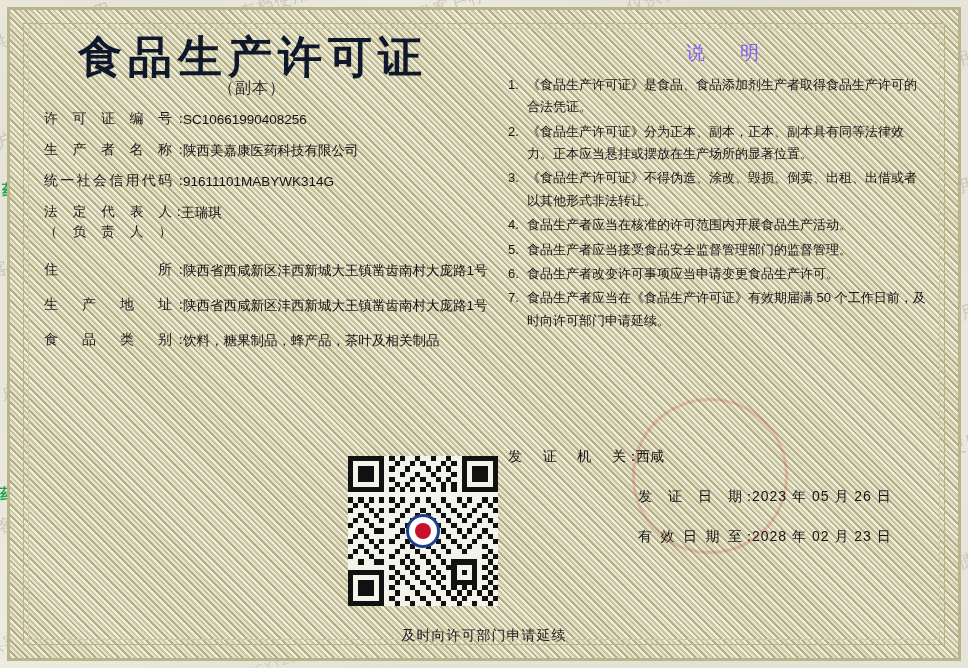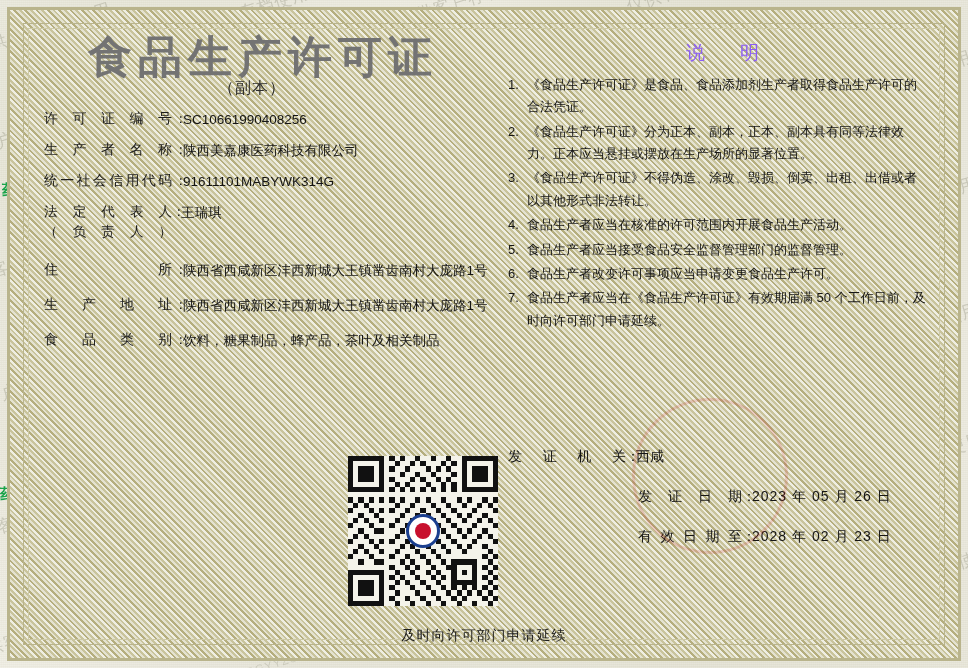--- a/index.html
+++ b/index.html
@@ -146,26 +146,26 @@
 
   
   .content {
     position: absolute;
     inset: 0;
     z-index: 5;
   }
 
   .title {
     position: absolute;
-    left: 88px;
+    left: 78px;
     top: 28px;
     font-size: 44px;
     font-weight: bold;
     letter-spacing: 6px;
-    color: #737373;
+    color: #0f172a;
     font-family: "Liberation Serif", serif;
   }
   .subtitle {
     position: absolute;
     left: 218px;
     top: 78px;
     font-size: 16px;
     color: #2f2f2f;
     letter-spacing: 1px;
   }

